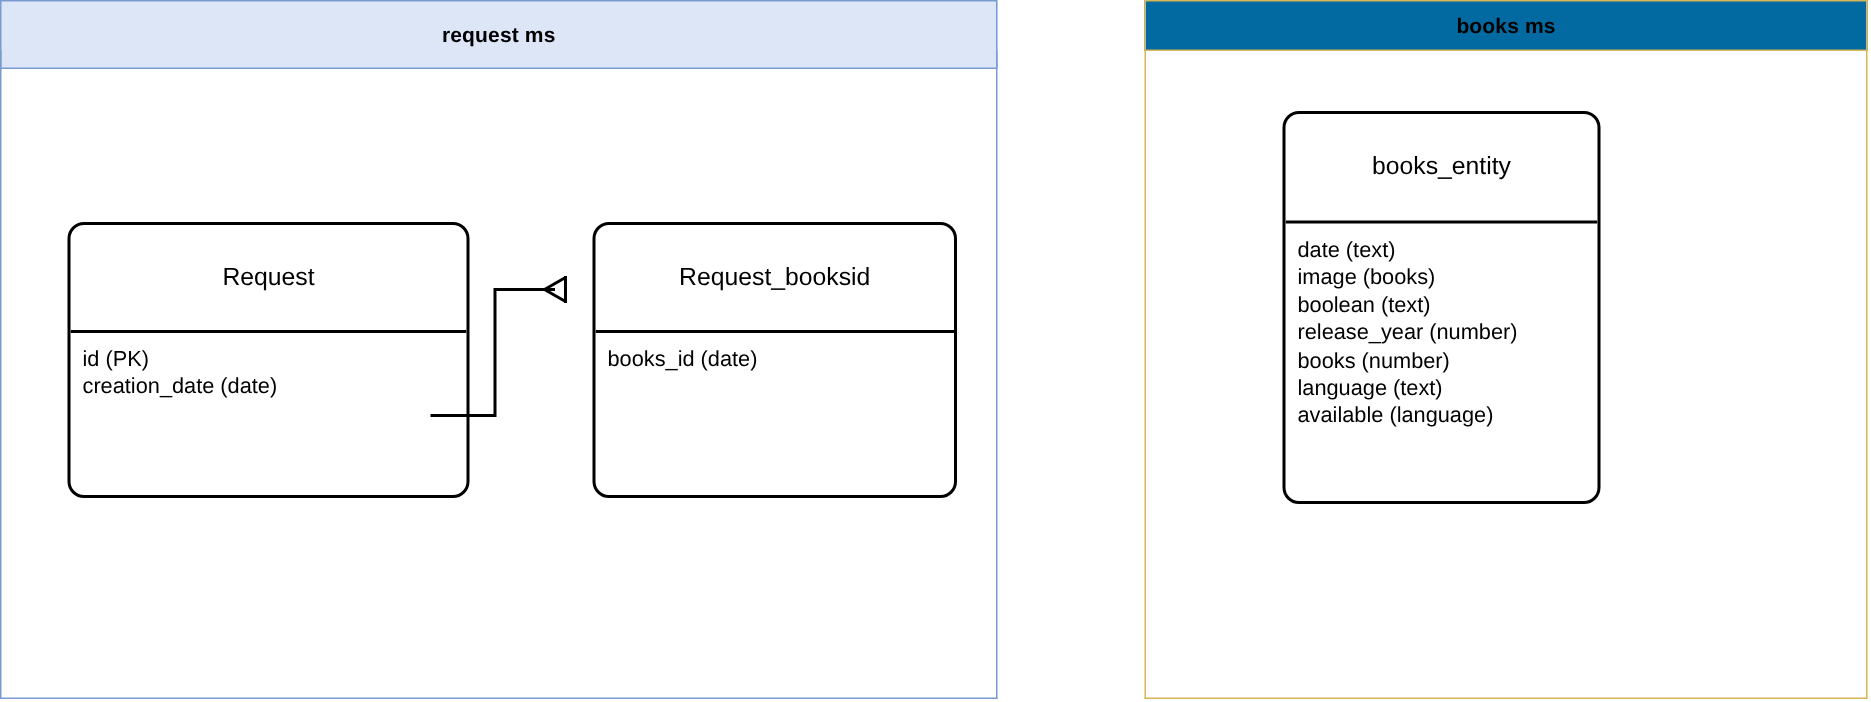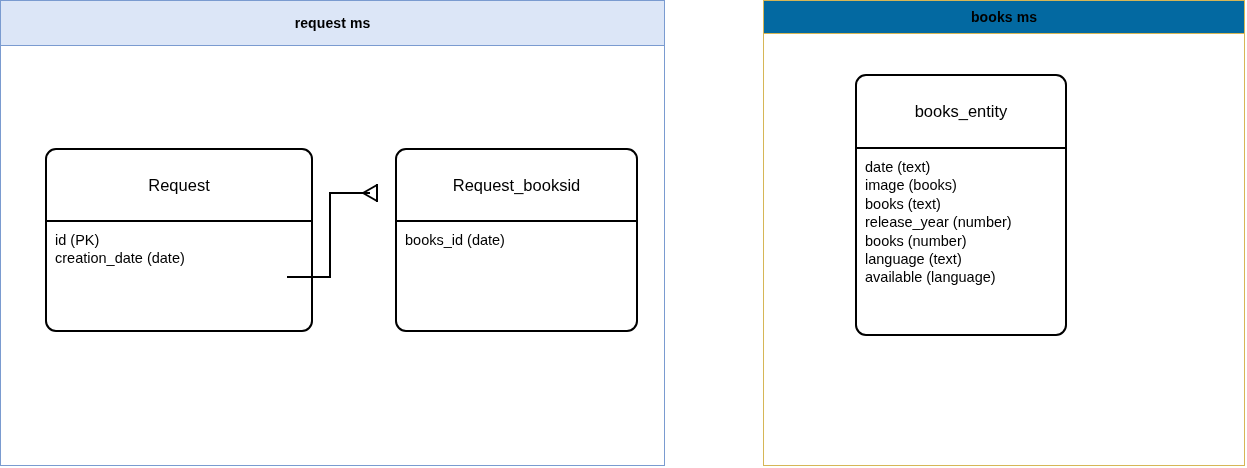--- a/index.html
+++ b/index.html
@@ -168,21 +168,21 @@
   <div class="entity-attrs">
     <div class="attr">books_id (date)</div>
   </div>
 </div>
 
 <div class="entity" id="entity-books">
   <div class="entity-title">books_entity</div>
   <div class="entity-attrs">
     <div class="attr">date (text)</div>
     <div class="attr">image (books)</div>
-    <div class="attr">books (text)</div>
+    <div class="attr">boolean (text)</div>
     <div class="attr">release_year (number)</div>
     <div class="attr">books (number)</div>
     <div class="attr">language (text)</div>
     <div class="attr">available (language)</div>
   </div>
 </div>
 
 <svg id="relationship" width="105" height="110" viewBox="0 0 105 110">
 
   <polyline points="7,97 50,97 50,13 90,13" fill="none" stroke="#000000" stroke-width="2"></polyline>

